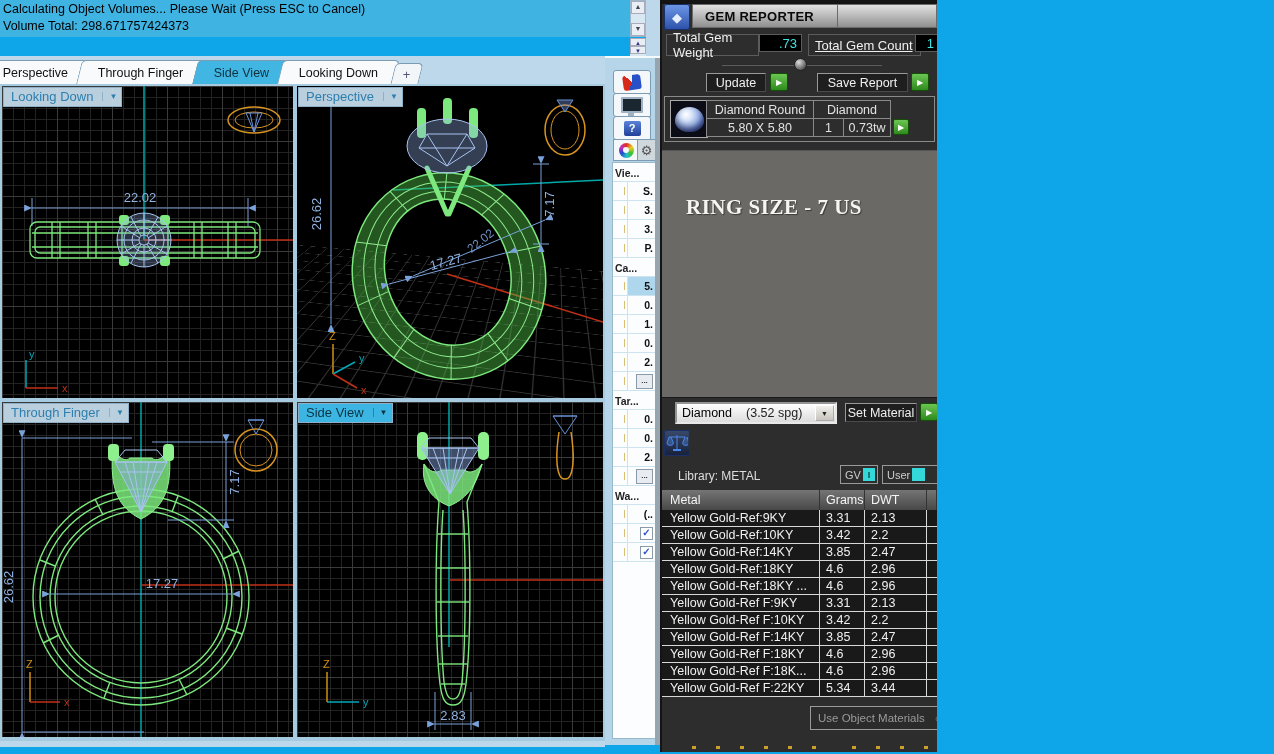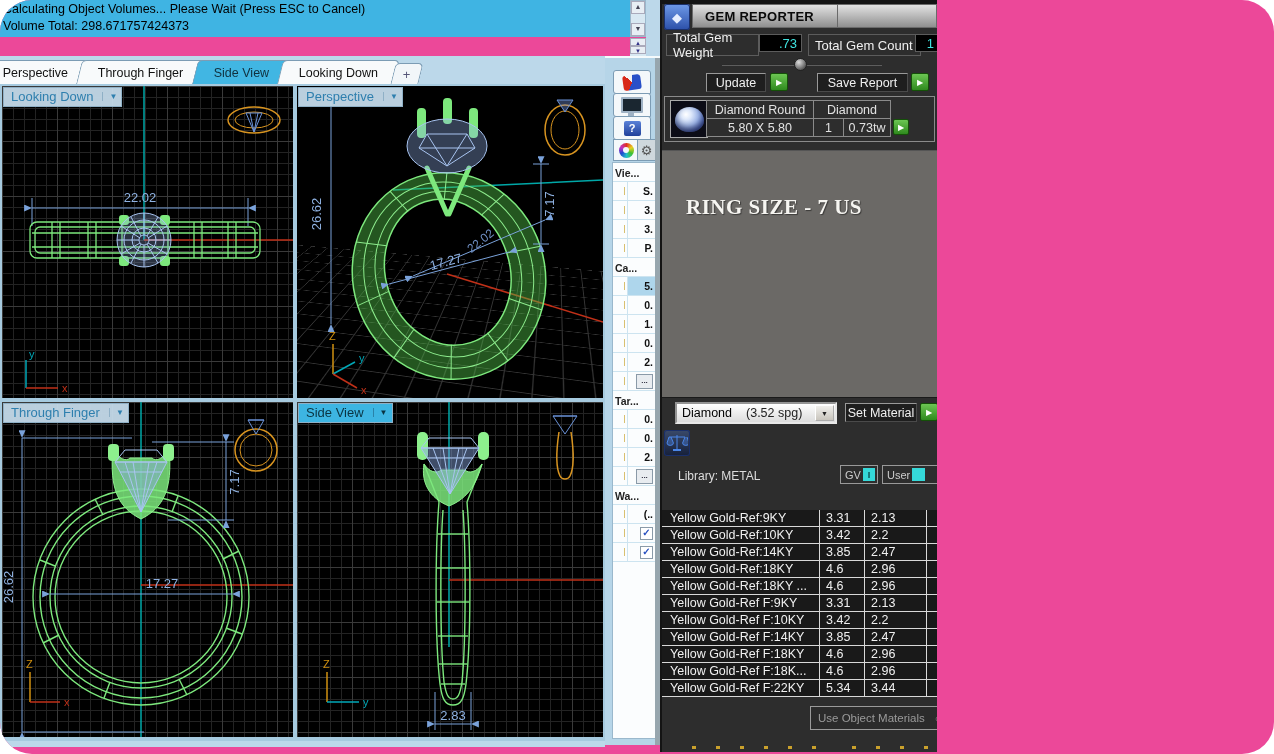--- a/index.html
+++ b/index.html
@@ -1,17 +1,17 @@
 <!DOCTYPE html>
 <html><head>
 <meta charset="utf-8">
 <style>
   html,body{margin:0;padding:0;background:#fff;}
-  .app{position:relative;width:1274px;height:754px;background:#ec4899;overflow:hidden;
-       font-family:"Liberation Sans",sans-serif;font-size:12px;color:#000;border-radius:32px;}
+  .app{position:relative;width:1274px;height:754px;background:#0ea5e9;overflow:hidden;
+       font-family:"Liberation Sans",sans-serif;font-size:12px;color:#000;}
   .abs{position:absolute;}
 
   
   .cmd-hist{left:0;top:0;width:630px;height:37px;background:#3fb4e3;color:#000;
             font-size:12.5px;line-height:17px;padding:1px 0 0 3px;box-sizing:border-box;}
   .cmd-scroll{left:630px;top:0;width:16px;height:37px;background:#d8e8f2;border:1px solid #9ab8cc;box-sizing:border-box;}
   .cmd-scroll .sb{height:11px;text-align:center;font-size:7px;color:#445;background:#e8eef4;border:1px solid #aab;line-height:10px;}
   .cmd-scroll .sb.dn{position:absolute;bottom:0;left:0;right:0;}
   .cmd-corner{left:646px;top:0;width:14px;height:56px;background:#bcd8ea;}
   .cmd-row{left:0;top:38px;width:630px;height:18px;background:#3fb4e3;display:flex;align-items:center;border-top:2px solid #e8f4fa;}
@@ -572,21 +572,21 @@
     <div class="hdr-ic" style="top:4px;">
       <span>◆</span>
     </div>
     <div class="hdr-bar" style="top:4px;">
       <div class="hdr-seg t">GEM REPORTER</div>
       <div class="hdr-seg r"></div>
     </div>
 
     <div class="fld-lbl" style="left:4px;top:34px;width:93px;">Total Gem Weight</div>
     <div class="fld-val" style="left:97px;top:34px;width:43px;">.73</div>
-    <div class="fld-lbl" style="left:146px;top:34px;width:113px;">Total Gem Count</div>
+    <div class="fld-lbl" style="left:146px;top:34px;width:113px;text-decoration:underline;">Total Gem Count</div>
     <div class="fld-val" style="left:253px;top:34px;width:24px;">1</div>
 
     <div class="slider-track" style="left:60px;top:64px;width:160px;"></div>
     <div class="slider-knob" style="left:132px;top:58px;"></div>
 
     <div class="dbtn" style="left:44px;top:73px;width:60px;">Update</div>
     <div class="gbtn" style="left:108px;top:73px;">
       <span>▶</span>
     </div>
     <div class="dbtn" style="left:155px;top:73px;width:91px;">Save Report</div>
@@ -637,20 +637,26 @@
       <div class="tgl" style="left:178px;width:38px;padding-left:4px;">
         <span>GV</span>
         <span class="blk">I</span>
       </div>
       <div class="tgl" style="left:220px;width:62px;padding-left:4px;">
         <span>User</span>
         <span class="blk"></span>
       </div>
     </div>
 
+    <div class="mw-head">
+      <div class="hc" style="width:158px;padding-left:8px;">Metal</div>
+      <div class="hc" style="width:45px;padding-left:6px;">Grams</div>
+      <div class="hc" style="width:62px;padding-left:6px;">DWT</div>
+      <div class="hc" style="flex:1;"></div>
+    </div>
     <div class="mw-rows">
         <div class="mw-row">
           <div class="mw-cell c0">Yellow Gold-Ref:9KY</div>
           <div class="mw-cell c1">3.31</div>
           <div class="mw-cell c2">2.13</div>
           <div class="mw-cell c3"></div>
         </div>
         <div class="mw-row">
           <div class="mw-cell c0">Yellow Gold-Ref:10KY</div>
           <div class="mw-cell c1">3.42</div>

